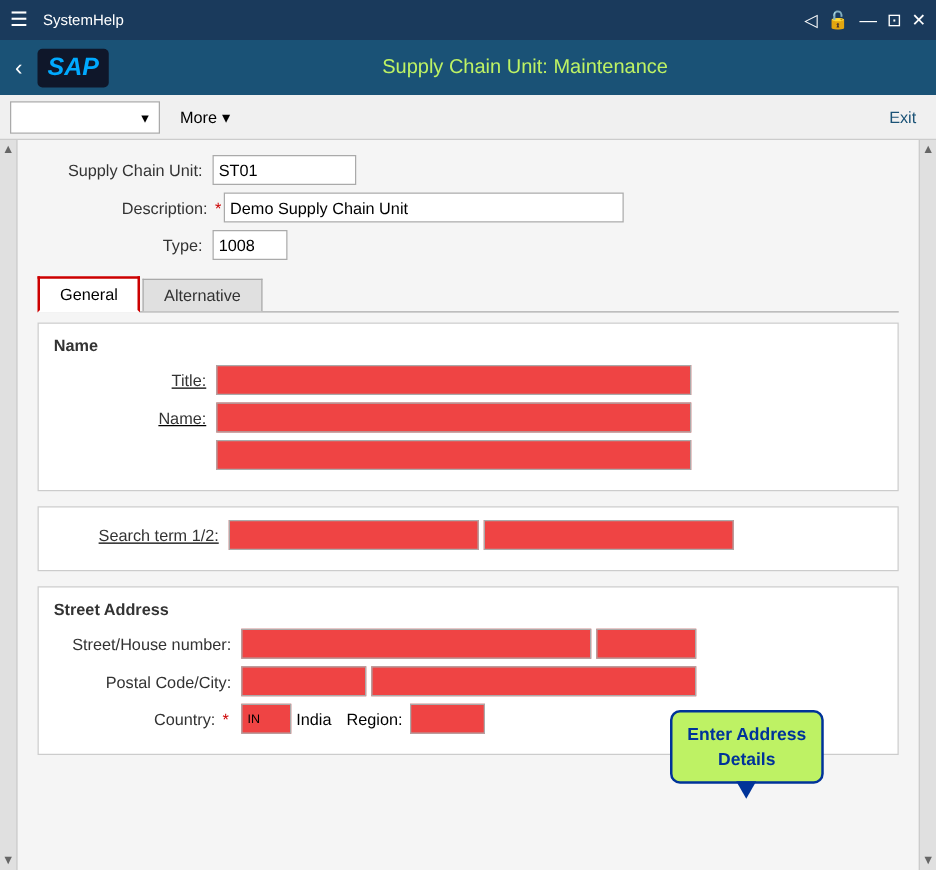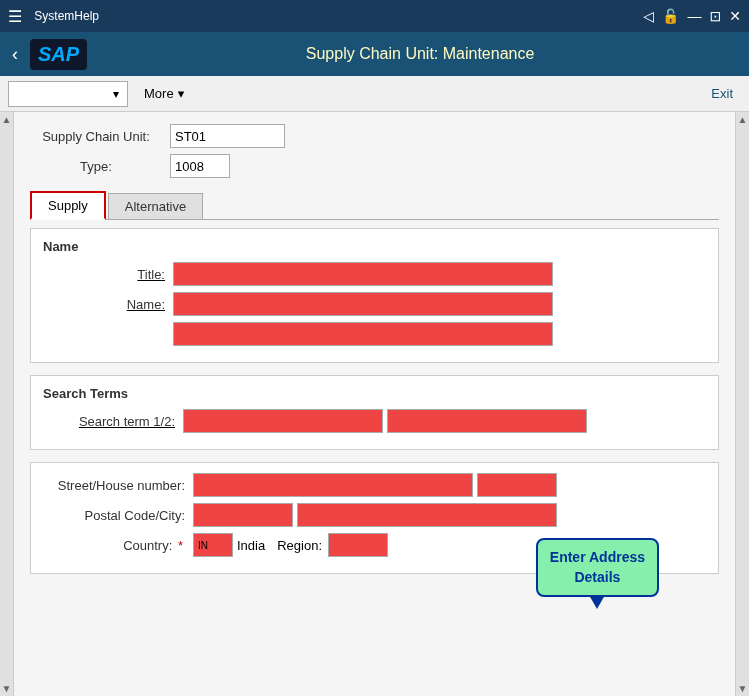--- a/index.html
+++ b/index.html
@@ -31,21 +31,21 @@
     .sap-logo {
       background: #0f172a;
       border-radius: 4px;
       padding: 4px 8px;
       margin-right: 16px;
       font-weight: bold;
       font-size: 16px;
       color: white;
     }
     .sap-logo span { color: #00aaff; font-style: italic; font-size: 20px; }
-    .header-title { color: #fef9c3; font-size: 16px; font-weight: normal; flex: 1; text-align: center; }
+    .header-title { color: #bef264; font-size: 16px; font-weight: normal; flex: 1; text-align: center; }
 
     
     .toolbar {
       background: #f0f0f0;
       border-bottom: 1px solid #ccc;
       display: flex;
       align-items: center;
       height: 36px;
       padding: 0 8px;
     }
@@ -114,21 +114,21 @@
       align-items: center;
     }
 
     
     .form-row {
       display: flex;
       align-items: center;
       margin-bottom: 8px;
     }
     .form-label {
-      text-align: center;
+      text-align: right;
       color: #333;
       font-size: 13px;
       white-space: nowrap;
     }
     .form-input {
       border: 1px solid #aaa;
       background: white;
       padding: 2px 4px;
       font-size: 13px;
       height: 24px;
@@ -195,21 +195,21 @@
       background: #ef4444;
       padding: 2px 4px;
       font-size: 10px;
       height: 24px;
     }
 
     
     .callout {
       position: relative;
       display: inline-block;
-      background: #86efac;
+      background: #bef264;
       border: 2px solid #003399;
       border-radius: 8px;
       padding: 8px 12px;
       color: #003399;
       font-size: 14px;
       font-weight: bold;
       text-align: center;
       line-height: 1.4;
     }
     .callout::after {
@@ -283,28 +283,33 @@
     <span class="scroll-arrow" style="margin-top:auto;">▼</span>
   </div>
 
   <div class="content-area">
 
     <div class="form-row" style="margin-bottom:6px;">
       <div class="form-label" style="width:140px; padding-right:8px;">Supply Chain Unit:</div>
       <input class="form-input" style="width: 115px;" value="ST01" readonly="">
     </div>
 
+    <div class="form-row" style="margin-bottom:6px;">
+      <div class="form-label" style="width:140px; padding-right:4px;">Description:</div>
+      <span class="required-star">*</span>
+      <input class="form-input" style="width: 320px;" value="Demo Supply Chain Unit">
+    </div>
 
     <div class="form-row" style="margin-bottom:6px;">
       <div class="form-label" style="width:140px; padding-right:8px;">Type:</div>
       <input class="form-input" style="width: 60px;" value="1008">
     </div>
 
     <div class="tabs">
-      <div class="tab active">Supply</div>
+      <div class="tab active">General</div>
       <div class="tab">Alternative</div>
     </div>
 
     <div style="position:relative; margin-top:8px;">
 
       <div class="callout-wrap">
         <div class="callout">
           <span>Enter Address</span><br>
           <span>Details</span>
         </div>
@@ -323,30 +328,30 @@
           <input class="inner-input" style="width: 380px;" value="">
         </div>
 
         <div class="section-inner-row">
           <div class="inner-label"></div>
           <input class="inner-input" style="width: 380px;" value="">
         </div>
       </div>
 
       <div class="section-box">
-        <div class="section-title">Search Terms</div>
 
         <div class="section-inner-row">
           <div class="inner-label" style="width:140px;">Search term 1/2:</div>
           <input class="inner-input" style="width: 200px; margin-right: 4px;" value="">
           <input class="inner-input" style="width: 200px;" value="">
         </div>
       </div>
 
       <div class="section-box">
+        <div class="section-title">Street Address</div>
 
         <div class="street-row">
           <div class="inner-label" style="width:150px;">Street/House number:</div>
           <input class="inner-input" style="width: 280px; margin-right: 4px;" value="">
           <input class="inner-input" style="width: 80px;" value="">
         </div>
 
         <div class="street-row">
           <div class="inner-label" style="width:150px;">Postal Code/City:</div>
           <input class="inner-input" style="width: 100px; margin-right: 4px;" value="">

